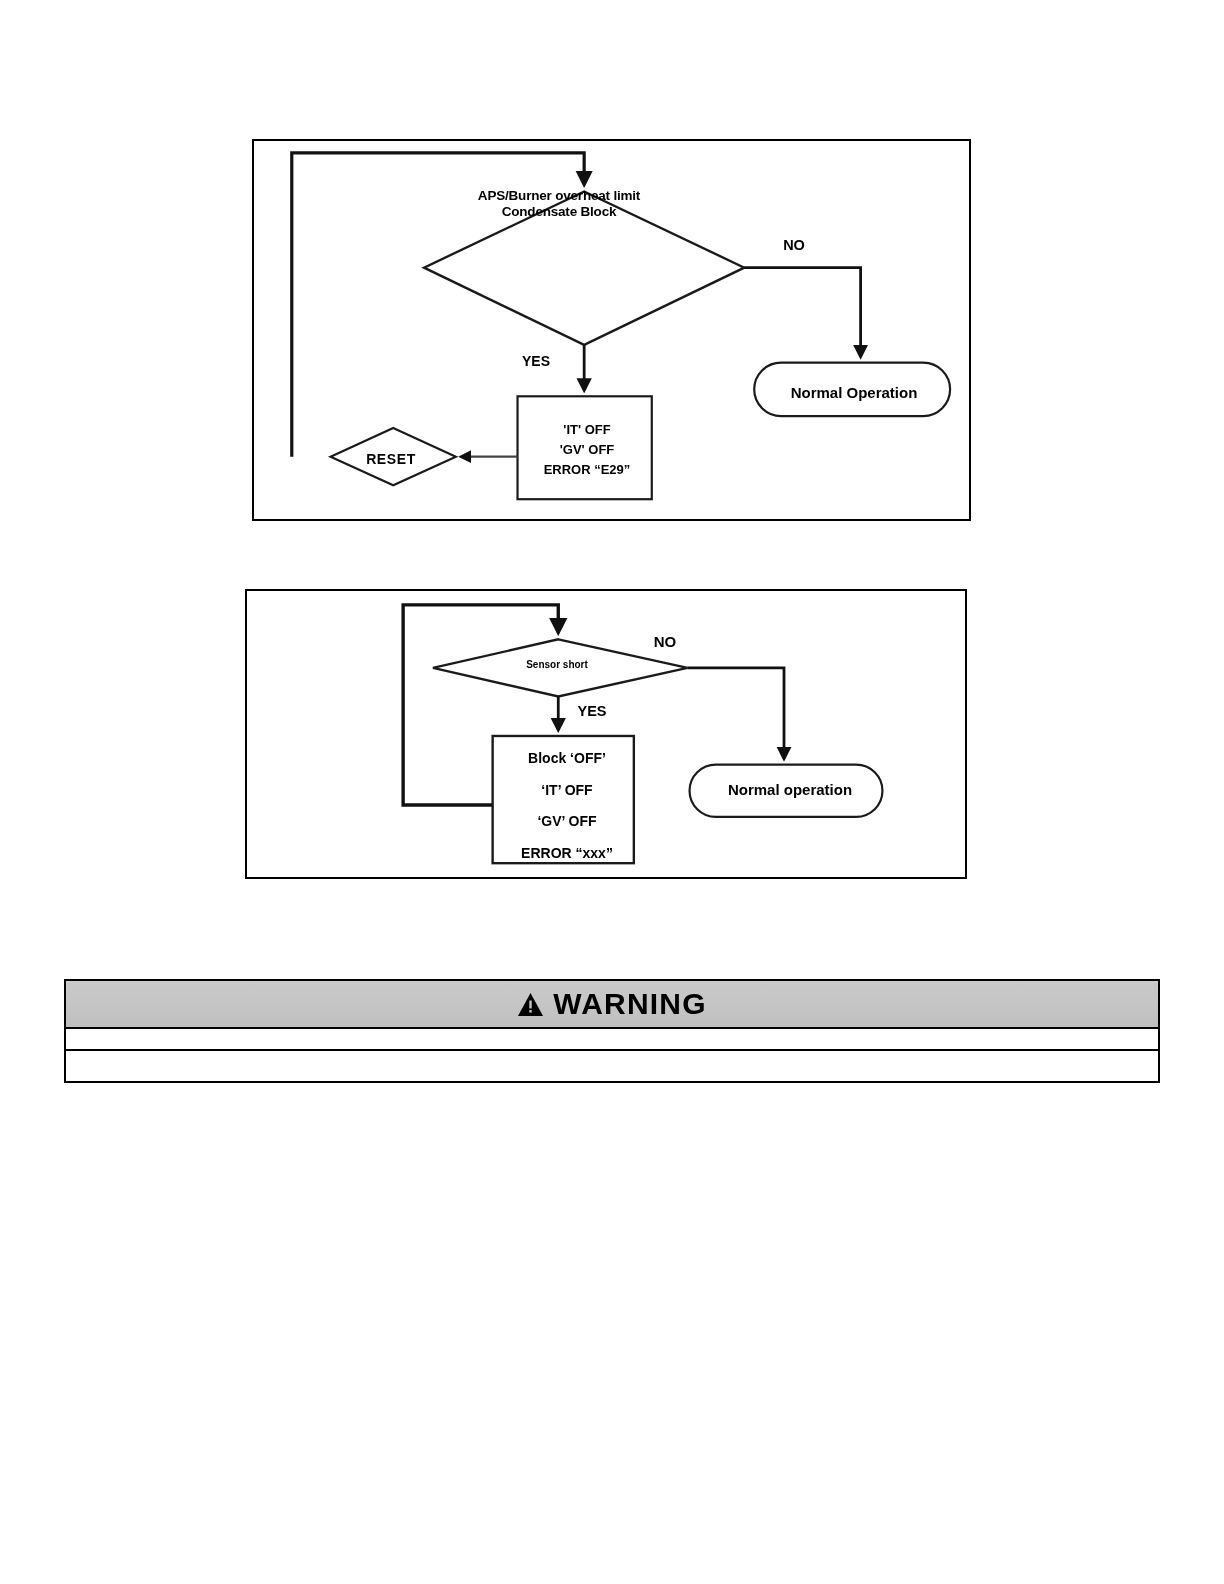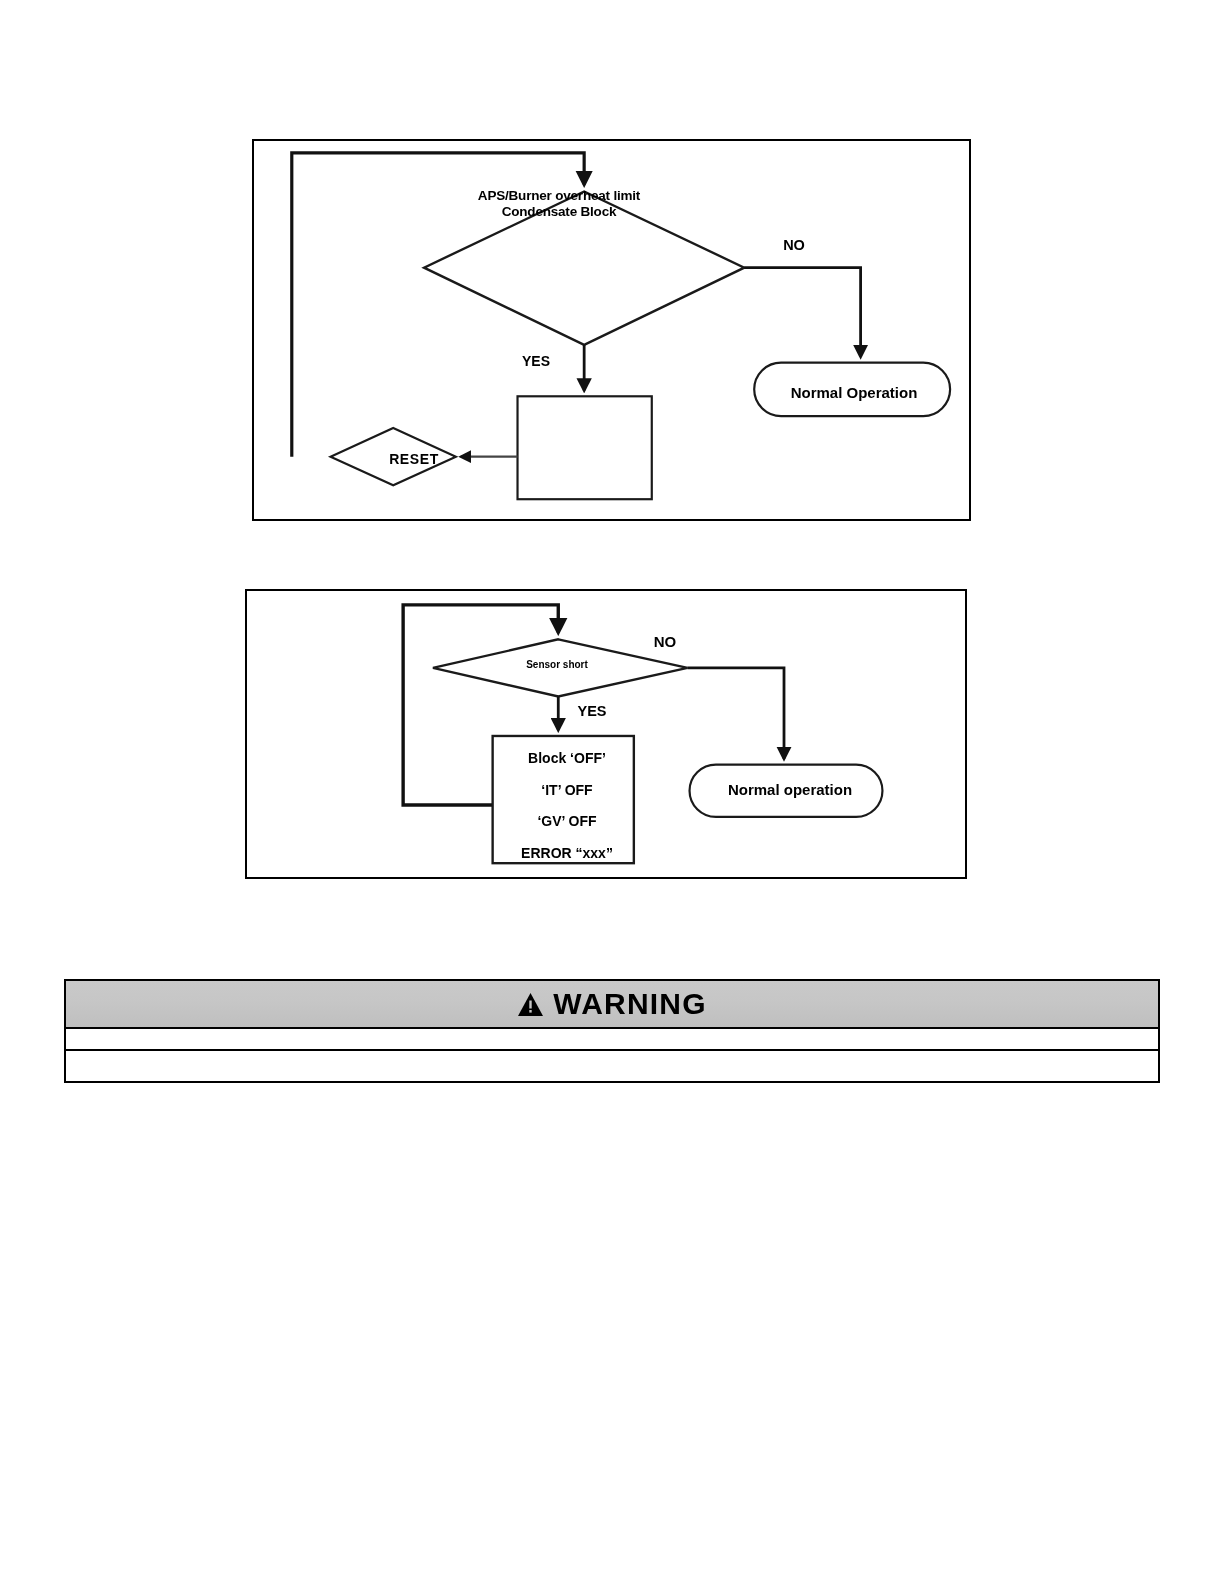--- a/index.html
+++ b/index.html
@@ -54,21 +54,21 @@
   .f1-decision-text {
     left: 145px; top: 47px; width: 320px;
     font-size: 13.5px; font-weight: 700; letter-spacing: -0.2px;
   }
   .f1-yes-label { left: 252px; top: 212px; width: 60px; font-size: 14px; font-weight: 700; }
   .f1-no-label  { left: 510px; top: 96px; width: 60px; font-size: 14.5px; font-weight: 700; }
   .f1-process-text {
     left: 266px; top: 279px; width: 134px;
     font-size: 13px; font-weight: 700; line-height: 1.55;
   }
-  .f1-reset-text { left: 115px; top: 310px; width: 90px; font-size: 14px; font-weight: 700; letter-spacing: 0.6px; text-align: center; }
+  .f1-reset-text { left: 92px; top: 310px; width: 90px; font-size: 14px; font-weight: 700; letter-spacing: 0.6px; text-align: center; }
   .f1-terminal-text { left: 500px; top: 243px; width: 200px; font-size: 15px; font-weight: 700; }
 
   
   .f2-decision-text { left: 215px; top: 68px; width: 190px; font-size: 10px; font-weight: 700; }
   .f2-yes-label { left: 318px; top: 112px; width: 54px; font-size: 14.5px; font-weight: 700; }
   .f2-no-label  { left: 393px; top: 42px; width: 50px; font-size: 15px; font-weight: 700; }
   .f2-process-text {
     left: 250px; top: 152px; width: 140px;
     font-size: 14px; font-weight: 700; line-height: 2.25;
   }
@@ -132,20 +132,23 @@
 
       <polygon points="140,290 203,319 140,348 77,319" fill="#ffffff" stroke="#1a1a1a" stroke-width="2.2"></polygon>
 
       <rect x="503" y="224" width="197" height="54" rx="27" ry="27" fill="#ffffff" stroke="#1a1a1a" stroke-width="2.2"></rect>
     </svg>
 
     <div class="node-text f1-decision-text">APS/Burner overheat limit
 Condensate Block</div>
     <div class="node-text f1-no-label">NO</div>
     <div class="node-text f1-yes-label">YES</div>
+    <div class="node-text f1-process-text">'IT' OFF
+'GV' OFF
+ERROR “E29”</div>
     <div class="node-text f1-reset-text">RESET</div>
     <div class="node-text f1-terminal-text">Normal Operation</div>
   </div>
 
   <div class="chart-frame" id="flowchart-2">
     <svg class="chart-svg" viewBox="0 0 722 290" preserveAspectRatio="none">
       <defs>
         <marker id="arrow2" viewBox="0 0 10 10" refX="8" refY="5" markerWidth="5.5" markerHeight="5.5" orient="auto-start-reverse">
           <path d="M 0 0 L 10 5 L 0 10 z" fill="#111111"></path>
         </marker>

